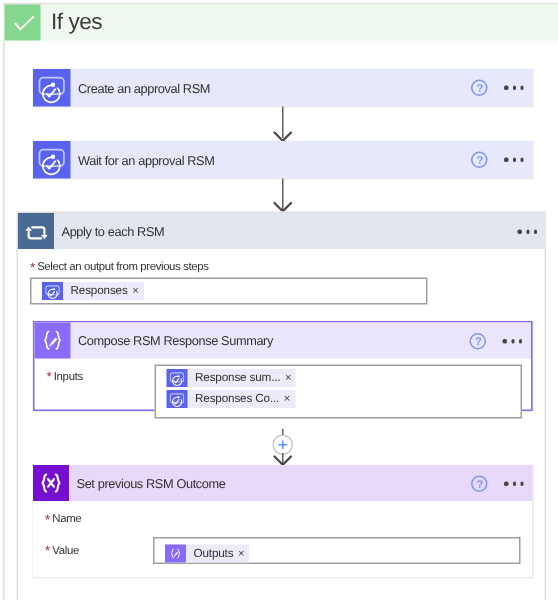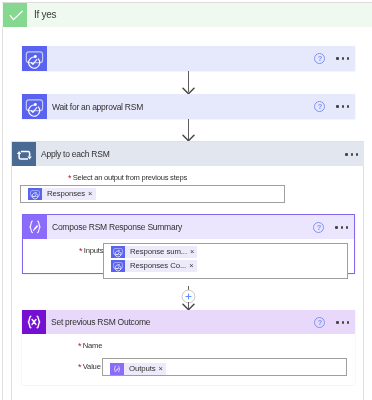--- a/index.html
+++ b/index.html
@@ -5,21 +5,21 @@
   html,body{margin:0;padding:0;}
   body{width:372px;height:400px;background:#ffffff;overflow:hidden;
        font-family:"Liberation Sans",sans-serif;-webkit-font-smoothing:antialiased;}
   .root{position:relative;width:372px;height:400px;}
   .abs{position:absolute;}
 
   
   #topline{left:2px;top:2px;width:370px;height:1px;background:#dcdcdc;}
   #ifyes-bar{left:2px;top:3px;width:370px;height:24px;background:#eff9f0;}
   #ifyes-check{left:3px;top:3px;width:24px;height:24px;background:#86d890;}
-  #ifyes-label{left:34px;top:9px;font-size:10px;color:#3b3a39;line-height:12px;letter-spacing:-0.3px;}
+  #ifyes-label{left:34px;top:9px;font-size:15px;color:#3b3a39;line-height:12px;letter-spacing:-0.3px;}
 
   
   #scope-rail{left:2px;top:27px;width:1px;height:373px;background:#e1dfdd;}
 
   
   .card{position:absolute;background:#ffffff;border:1px solid #e1dfdd;box-sizing:border-box;}
   .card-head{position:absolute;left:0;top:0;height:25px;display:flex;align-items:center;box-sizing:border-box;}
   .card-icon{width:25px;height:25px;flex:0 0 25px;display:flex;align-items:center;justify-content:center;}
   
   .card-title{font-size:8.5px;color:#323130;padding-left:5px;line-height:12px;white-space:nowrap;letter-spacing:-0.25px;}
@@ -27,21 +27,21 @@
 
   .helpicon{width:11px;height:11px;margin-left:3px;border-radius:50%;border:1.2px solid #8193f3;
             box-sizing:border-box;display:flex;align-items:center;justify-content:center;
             font-size:7.5px;color:#8193f3;line-height:1;font-weight:700;}
   .dots{display:flex;align-items:center;gap:3px;}
   .dots i{width:2.2px;height:2.2px;border-radius:50%;background:#484644;display:block;}
 
   
   .conn{position:absolute;width:1px;background:#605e5c;}
 
-  .label{position:absolute;font-size:7.6px;color:#323130;line-height:11px;white-space:nowrap;margin-left:48px;}
+  .label{position:absolute;font-size:7.6px;color:#323130;line-height:11px;white-space:nowrap;}
   .req{color:#a4262c;padding-right:1.5px;font-size:9px;vertical-align:-1px;}
 
   .field{position:absolute;background:#fff;border:1px solid #a19f9d;box-sizing:border-box;}
 
   .token{display:inline-flex;align-items:center;height:12px;background:#eceafb;
          font-size:7.8px;color:#323130;vertical-align:middle;}
   .token .tkicon{width:14px;height:12px;flex:0 0 14px;display:flex;align-items:center;justify-content:center;}
   
   .token .tktext{padding:0 3px 0 5px;line-height:12px;white-space:nowrap;letter-spacing:-0.1px;}
   .token .tkx{padding-right:3px;font-size:7.5px;color:#3b3a39;line-height:12px;}
@@ -99,20 +99,21 @@
   <div class="card" id="card1">
     <div class="card-head" style="width:100%;background:#e6e8fb;">
       <div class="card-icon" style="background:#5a62f0;">
         <svg width="25" height="25" viewBox="0 0 25 25" aria-hidden="true" class="approvals-svg">
           <rect x="4.3" y="5.8" width="16.3" height="10.9" rx="2.6" fill="none" stroke="#c3c9f7" stroke-width="1.15"></rect>
           <path d="M16.36 12.85 A5.6 5.6 0 1 1 13.17 11.09" fill="none" stroke="#ffffff" stroke-width="1.15" stroke-linecap="round"></path>
           <circle cx="13.3" cy="10.5" r="1.45" fill="#ffffff"></circle>
           <path d="M9.1 16.6 L10.9 18.4 L14.8 13.5" fill="none" stroke="#ffffff" stroke-width="1.15" stroke-linecap="round" stroke-linejoin="round"></path>
         </svg>
       </div>
+      <div class="card-title">Create an approval RSM</div>
       <div class="head-tools" style="padding-right:6px;padding-left:0;">
         <div class="helpicon">?</div>
         <div class="dots" style="margin-left:11px;">
             <i></i>
             <i></i>
             <i></i>
           </div>
       </div>
     </div>
   </div>

